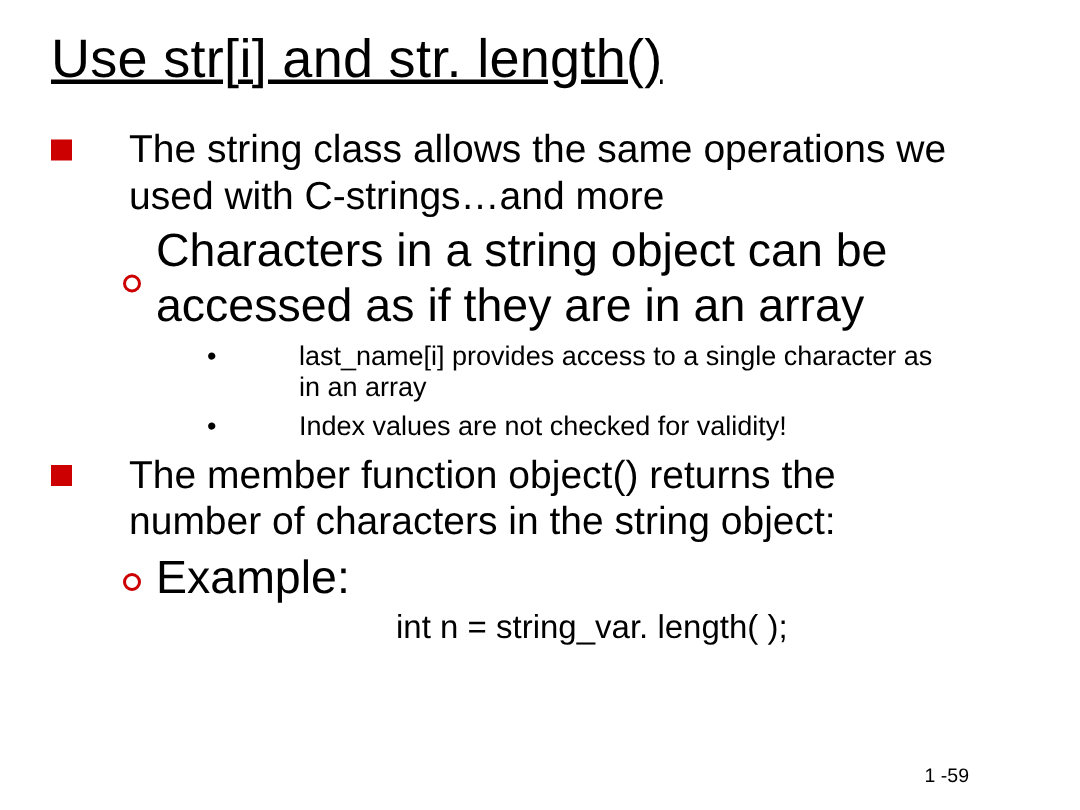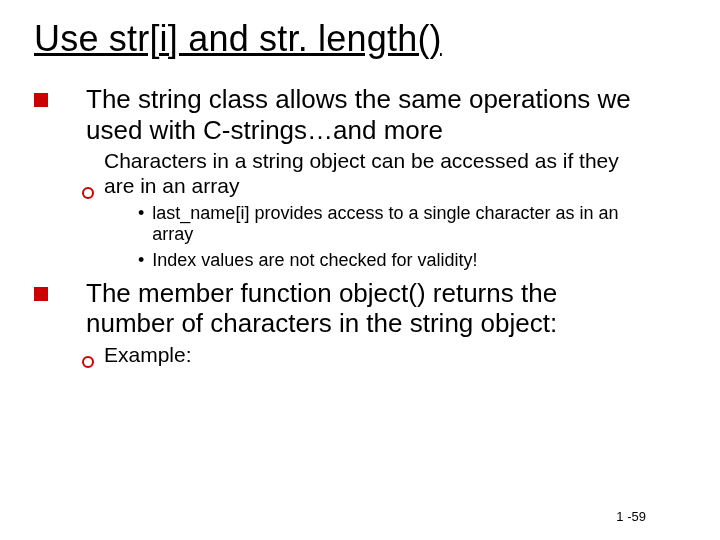--- a/index.html
+++ b/index.html
@@ -36,24 +36,24 @@
   }
   .level1 .bullet {
     flex: 0 0 auto;
     width: 14px;
     height: 14px;
     background: #cc0000;
     margin: 9px 10px 0 0;
   }
   .level1 .text { flex: 1 1 auto; }
   .level2 {
-    font-size: 21px;
+    font-size: 31px;
     margin: 4px 0 2px 48px;
     display: flex;
-    align-items: flex-end;
+    align-items: center;
     line-height: 1.18;
   }
   .level2 .bullet {
     flex: 0 0 auto;
     width: 12px;
     height: 12px;
     border: 2px solid #cc0000;
     border-radius: 50%;
     box-sizing: border-box;
     margin: 7px 10px 0 0;
@@ -65,21 +65,21 @@
     margin: 4px 0 2px 104px;
     display: flex;
     align-items: flex-start;
     line-height: 1.2;
   }
   .level3 .bullet {
     flex: 0 0 auto;
     margin: 0 8px 0 0;
     font-size: 18px;
   }
-  .level3 .text { flex: 1 1 auto; }
+  .level3 .text { flex: 1 1 auto; margin-left: 47px; }
   .codeline {
     font-size: 22px;
     margin: 2px 0 0 230px;
   }
   .pagenum {
     position: absolute;
     right: 22px;
     bottom: 16px;
     font-size: 13px;
     text-align: center;
@@ -119,16 +119,17 @@
     <span class="text">
       <span>The member function </span><span>object()</span><span> returns the number of characters in the string object:</span>
     </span>
   </div>
 
   <div class="level2">
     <span class="bullet"></span>
     <span class="text">Example:</span>
   </div>
 
+  <div class="codeline">int n = string_var. length( );</div>
 
   <div class="pagenum">1 -59</div>
 
 </div>
 
 </body></html>

